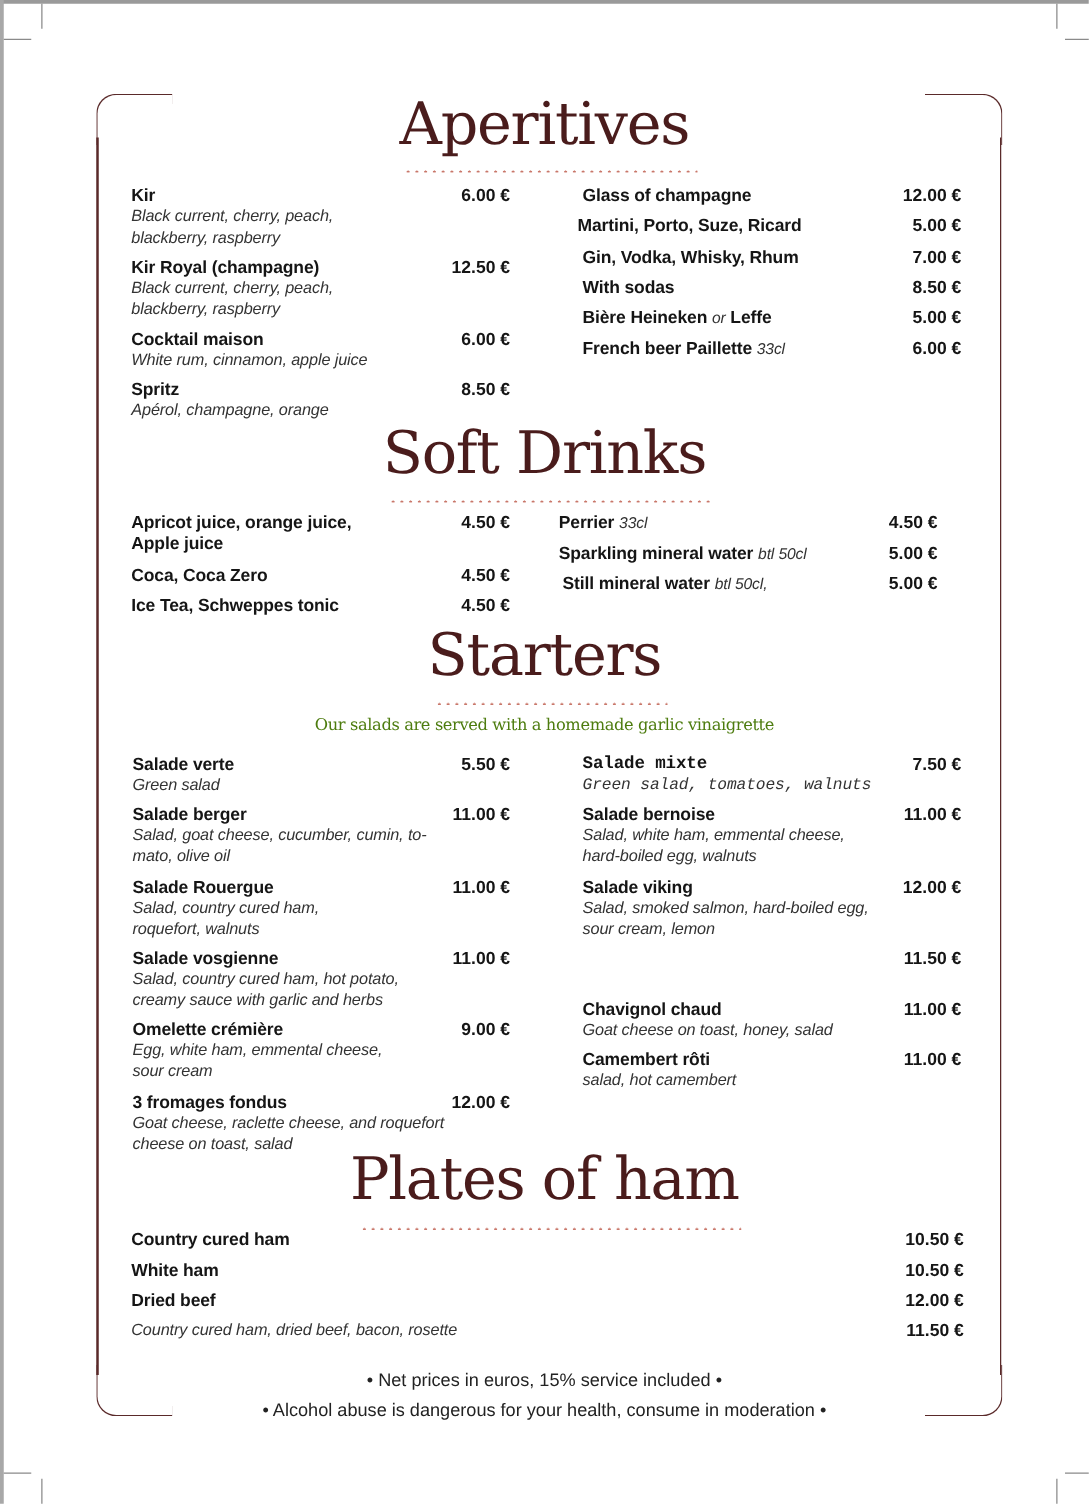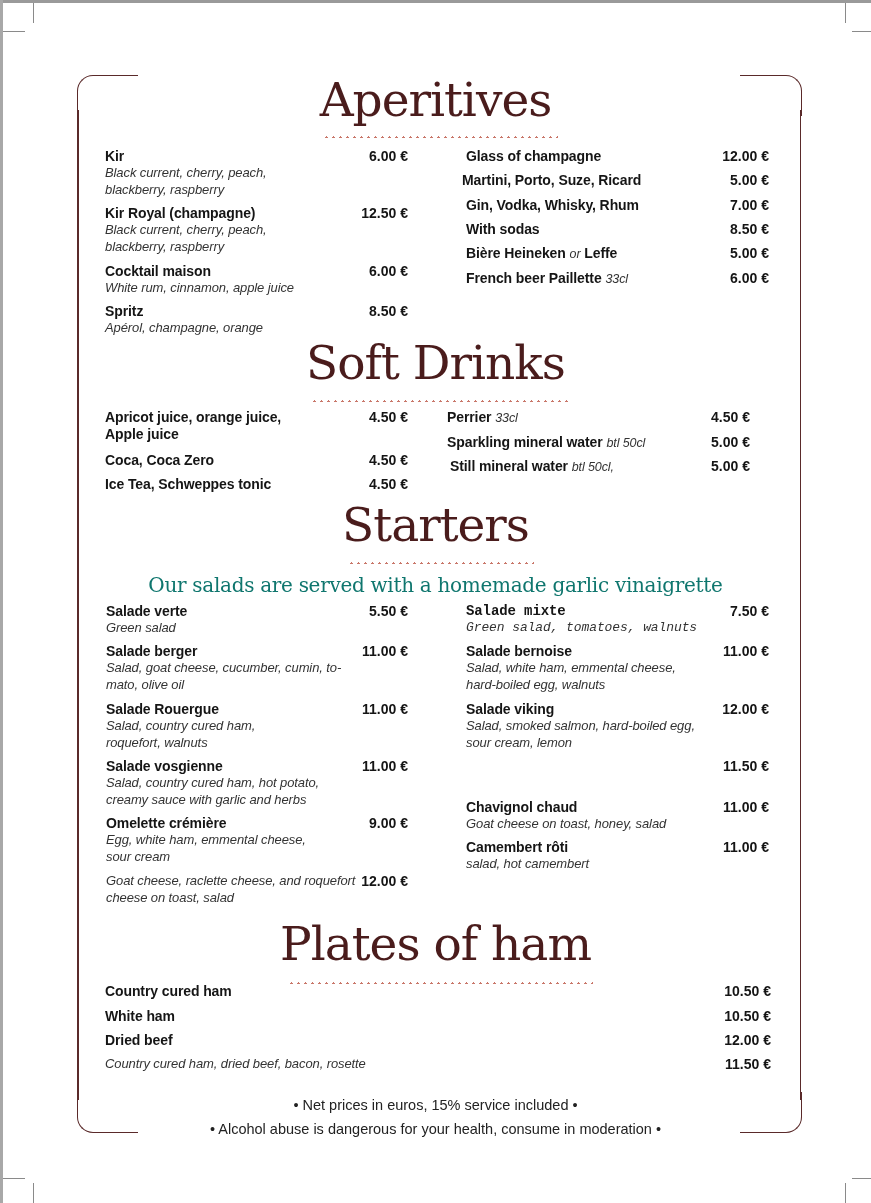--- a/index.html
+++ b/index.html
@@ -16,21 +16,21 @@
   .frame-side { position:absolute; width:1.5px; background:#5a2a2a; }
   .fs-l { left:77px; top:110px; height:990px; }
   .fs-r { left:799.5px; top:110px; height:990px; }
 
   .title { position:absolute; left:0; width:871px; text-align:center; font-family:"DejaVu Serif", serif;
            color:#4a1c1c; font-size:47px; letter-spacing:-1px; line-height:1; }
   .dots { position:absolute; height:2px;
           background-image:radial-gradient(circle, #c9776a 1px, transparent 1.3px);
           background-size:7px 3px; background-repeat:repeat-x; }
   .subtitle { position:absolute; left:0; width:871px; text-align:center; font-family:"DejaVu Serif", serif;
-              color:#0f766e; font-size:20px; letter-spacing:-0.3px; }
+              color:#4d7c0f; font-size:13px; letter-spacing:-0.3px; }
 
   .item { position:absolute; }
   .name { font-weight:bold; font-size:14px; color:#151515; line-height:17px; white-space:nowrap; letter-spacing:-0.1px; }
   .name .light { font-weight:normal; font-style:italic; font-size:12.5px; color:#333; }
   .desc { font-style:italic; font-size:13px; color:#333; line-height:16.5px; letter-spacing:-0.1px; }
   .price { position:absolute; font-weight:bold; font-size:14px; color:#151515; line-height:17px; white-space:nowrap; text-align:right; }
   .note { position:absolute; left:0; width:871px; text-align:center; font-size:14.5px; color:#222; }
 </style>
 </head>
 <body>
@@ -188,20 +188,21 @@
   <div class="price" style="left:330px;width:78px;top:758px;">11.00 €</div>
 
   <div class="item" style="left:106px;top:815px;">
     <div class="name">Omelette crémière</div>
     <div class="desc">Egg, white ham, emmental cheese,</div>
     <div class="desc">sour cream</div>
   </div>
   <div class="price" style="left:330px;width:78px;top:815px;">9.00 €</div>
 
   <div class="item" style="left:106px;top:873px;">
+    <div class="name">3 fromages fondus</div>
     <div class="desc">Goat cheese, raclette cheese, and roquefort</div>
     <div class="desc">cheese on toast, salad</div>
   </div>
   <div class="price" style="left:330px;width:78px;top:873px;">12.00 €</div>
 </div>
 
 <div>
   <div class="item" style="left:466px;top:603px;font-family:Liberation Mono, monospace;">
     <div class="name">Salade mixte</div>
     <div class="desc">Green salad, tomatoes, walnuts</div>

